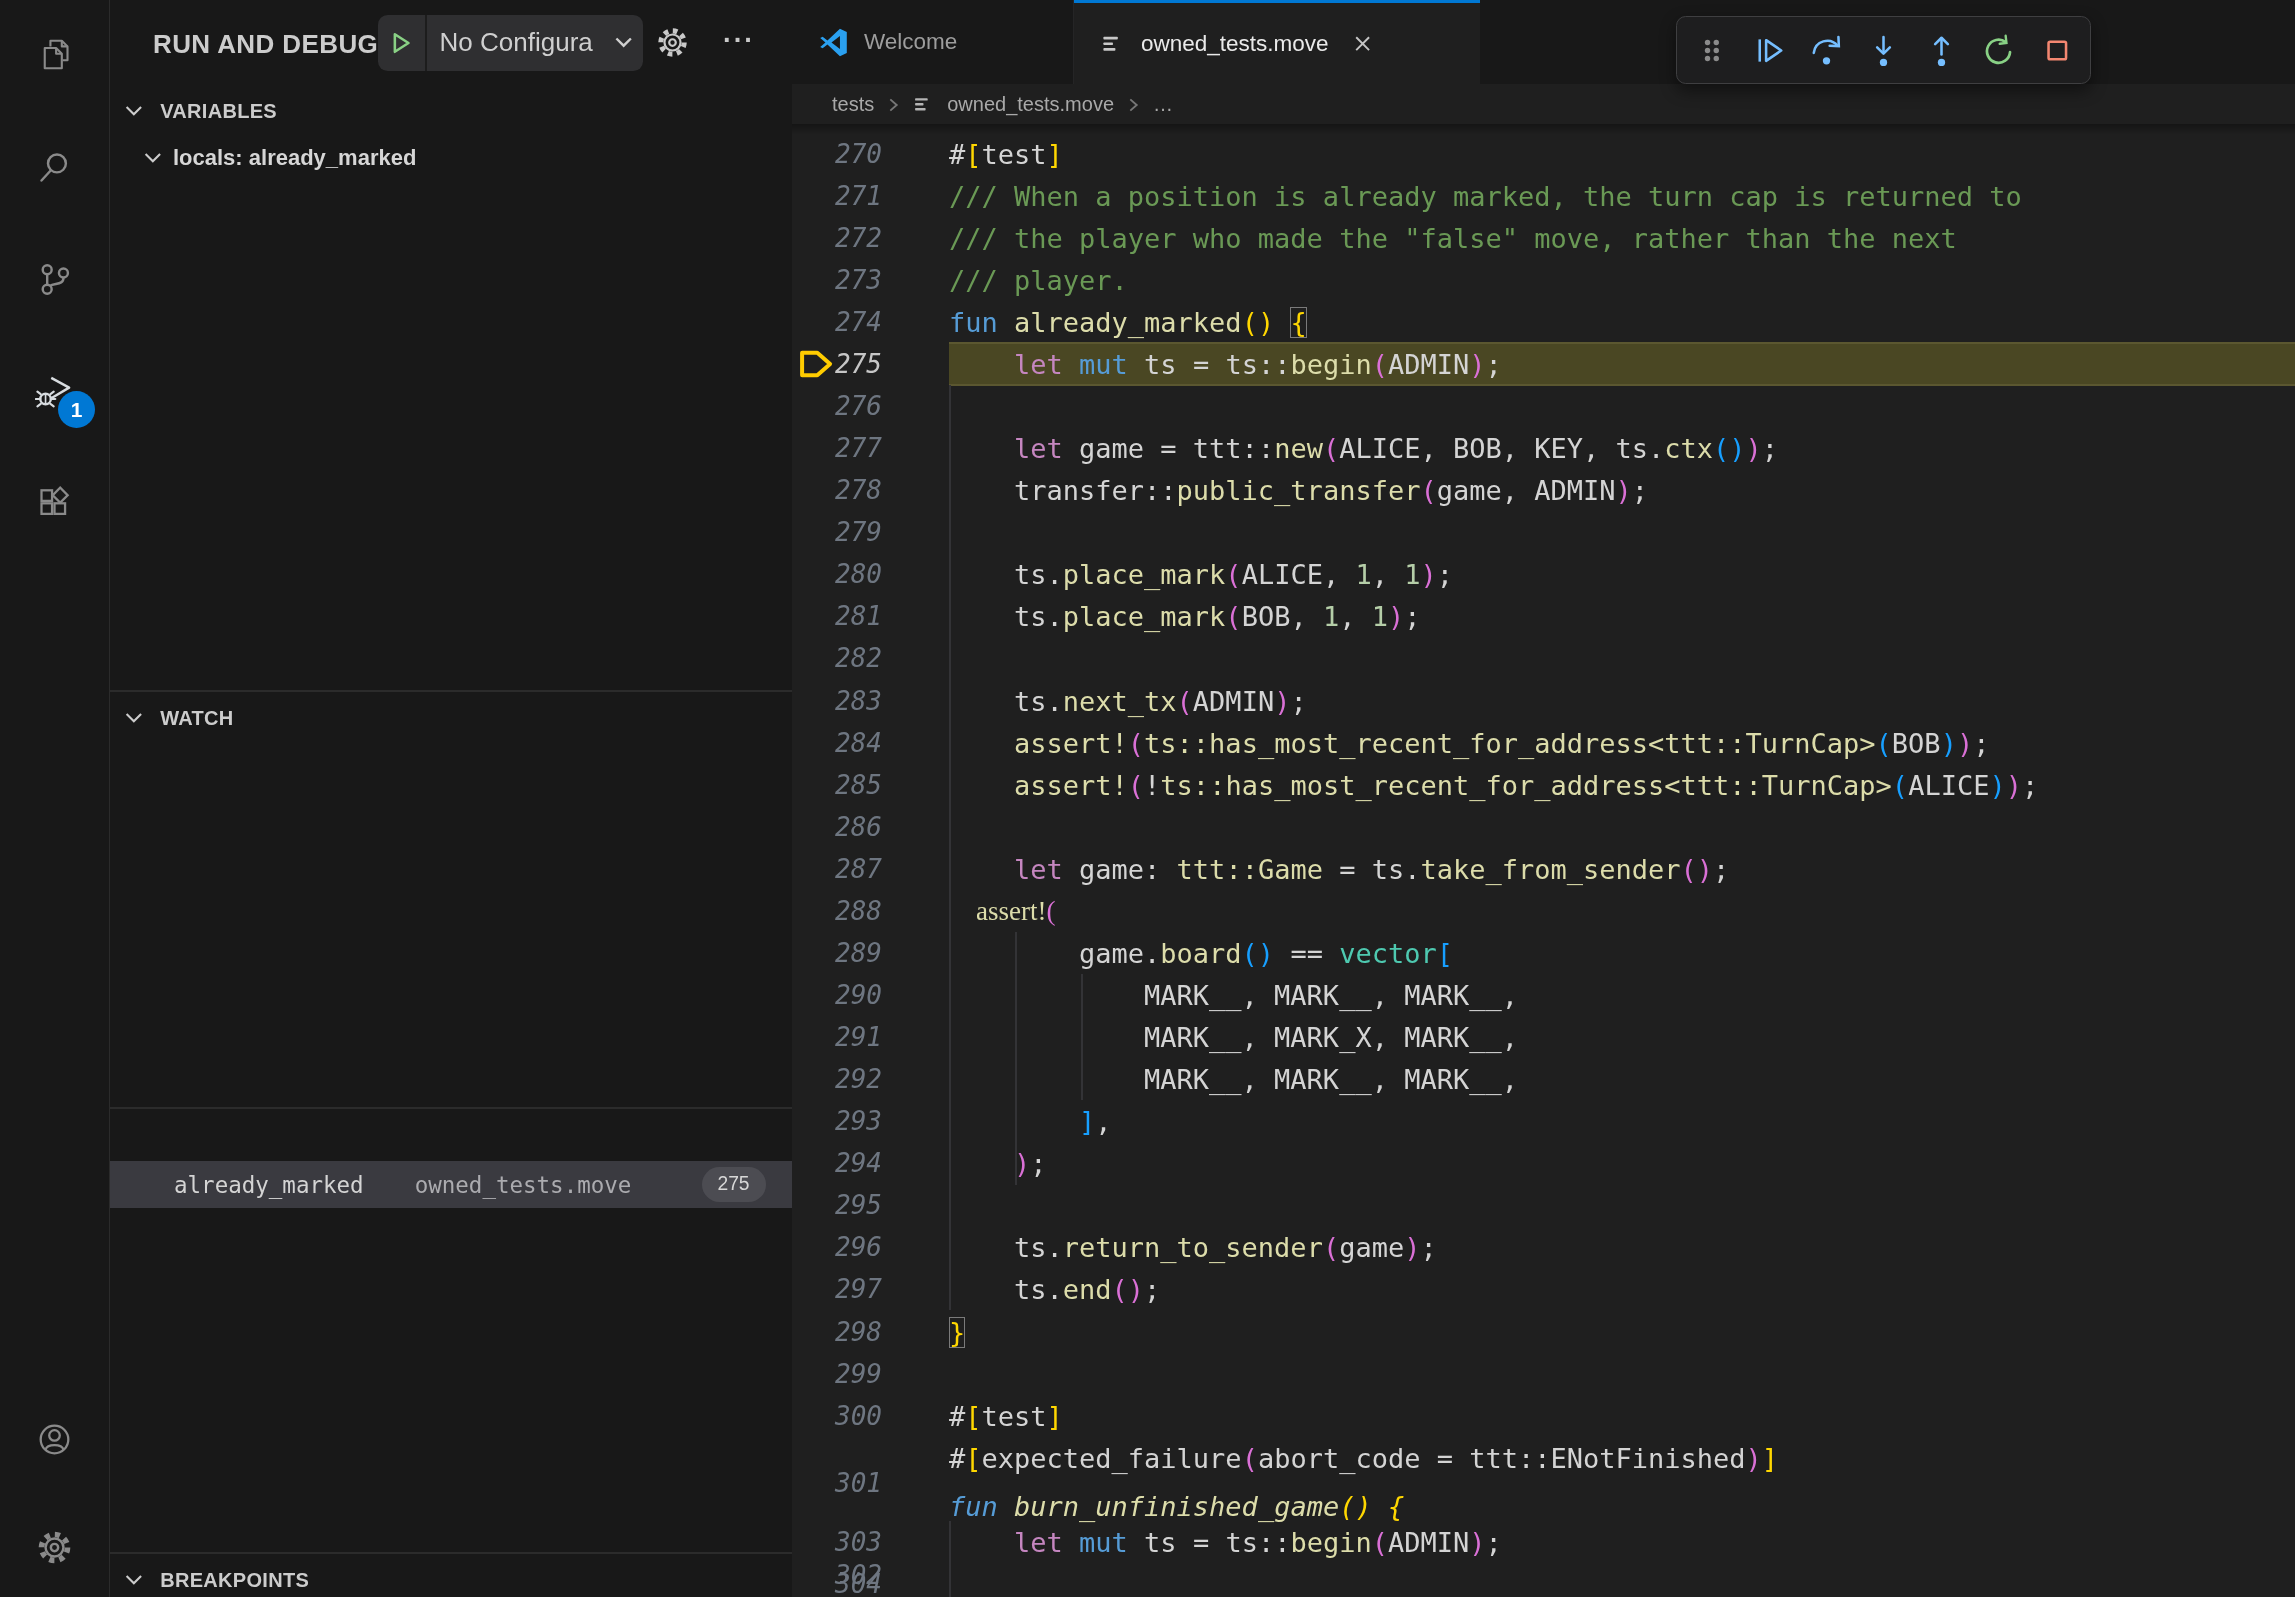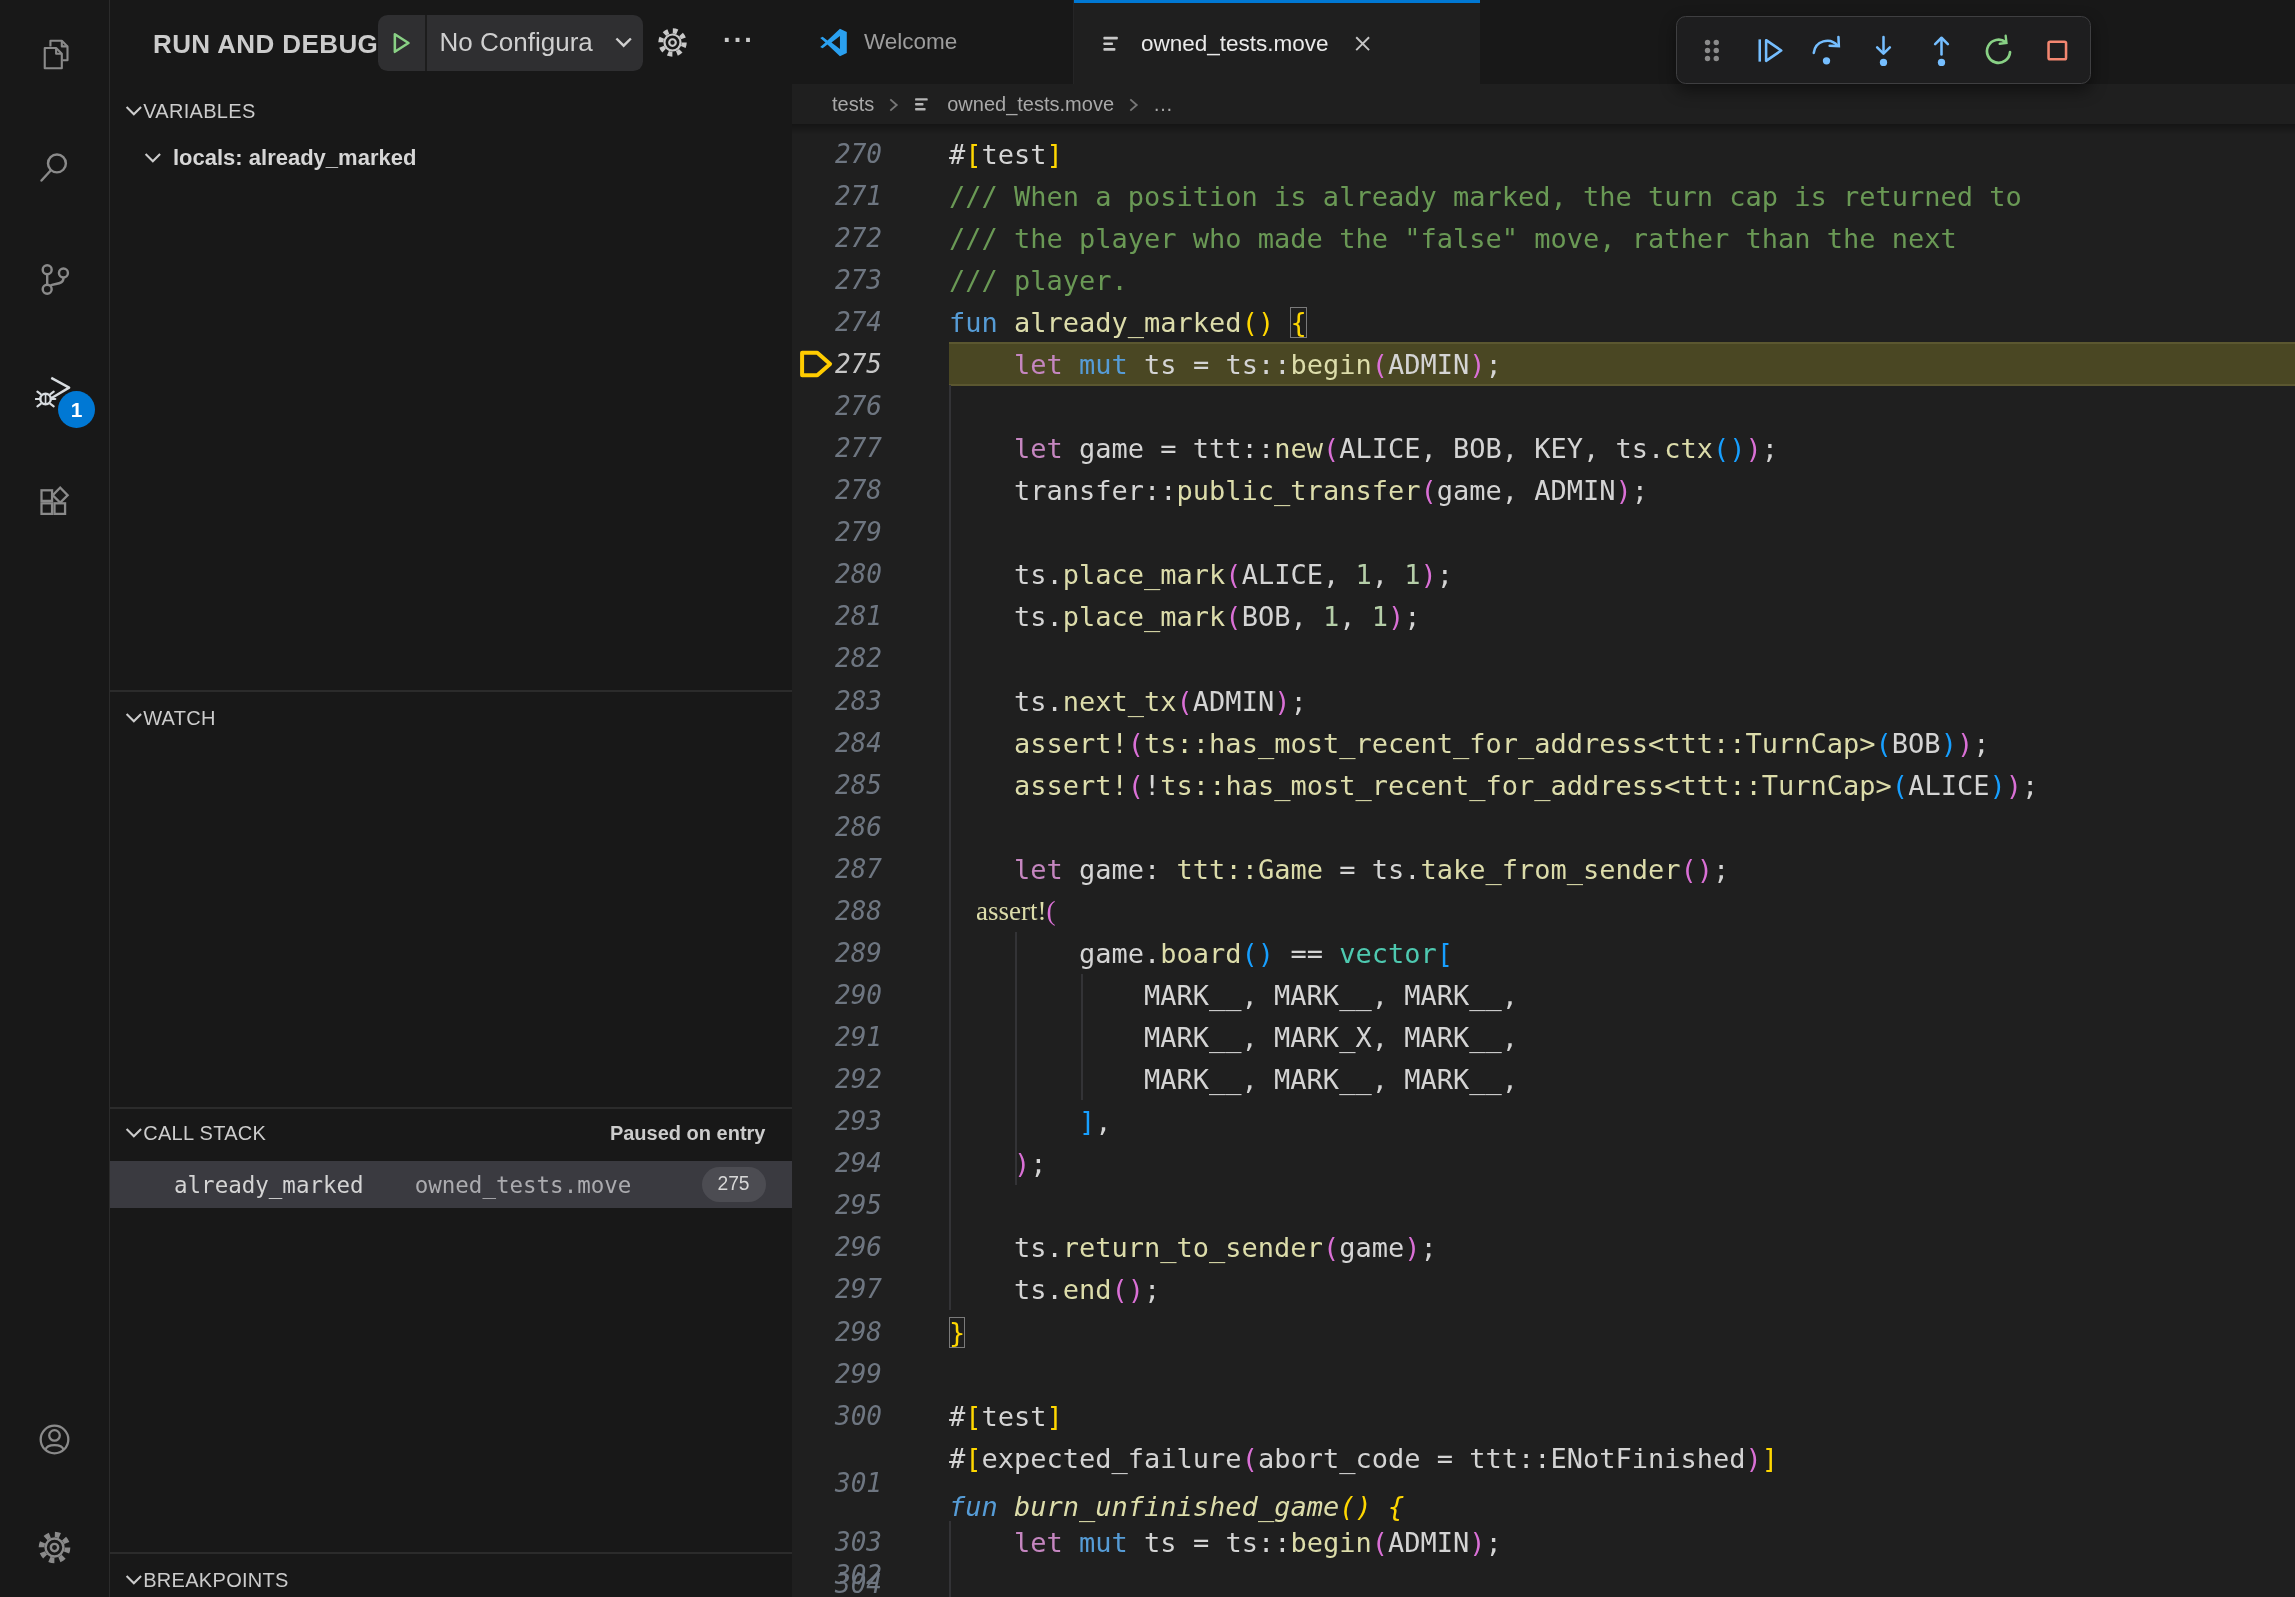--- a/index.html
+++ b/index.html
@@ -30,21 +30,21 @@
   }
   #config-play { width:47px; height:100%; display:flex; align-items:center; justify-content:center; flex:none; }
   #config-sep { width:1.6px; height:100%; background:#1d1d1d; flex:none; }
   #config-label { flex:1; font-size:26px; color:#cfcfcf; padding-left:13px; white-space:nowrap; overflow:hidden; }
   #config-chevron { flex:none; padding:0 9.7px 0 1.6px; display:flex; }
   #sidebar-gear { left:545px; top:25px; width:35px; height:35px; }
   #sidebar-dots { left:605px; top:16px; width:48px; height:48px; display:flex; align-items:center; justify-content:center; font-size:27px; font-weight:700; color:#c9c9c9; letter-spacing:1.6px; }
 
   .section-header { position:absolute; left:0; width:100%; height:42px; display:flex; align-items:center; cursor:pointer; }
   .section-header .chev { margin-left:14.5px; display:flex; flex:none; }
-  .section-header .lbl { margin-left:1px; font-size:20px; font-weight:400; color:#cccccc; letter-spacing:0.3px; }
+  .section-header .lbl { margin-left:18px; font-size:20px; font-weight:700; color:#cccccc; letter-spacing:0.3px; }
   .hsep { position:absolute; left:0; width:100%; height:1.6px; background:var(--border); }
 
   #locals-row { left:0; top:137px; width:100%; height:42px; display:flex; align-items:center; }
   #locals-row .chev { margin-left:34px; display:flex; flex:none; }
   #locals-row .lbl { margin-left:11.3px; font-size:22px; font-weight:700; color:#d6d6d6; }
 
   #callstack-status { position:absolute; right:26.5px; top:0; height:100%; display:flex; align-items:center; font-size:20px; font-weight:700; color:#cccccc; }
 
   #stack-frame {
     left:0; top:1161px; width:100%; height:47px; background:var(--selRow);
@@ -220,29 +220,20 @@
     <div class="section-header" style="top:697px">
       <span class="chev">
         <svg width="17.7" height="11.3" viewBox="0 0 22 14" fill="none" stroke="#cccccc" stroke-width="2.6">
             <path d="M2 2.5 L11 11.5 L20 2.5"></path>
           </svg>
       </span>
       <span class="lbl">WATCH</span>
     </div>
 
     <div class="hsep" style="top:1107px"></div>
-    <div class="section-header" style="top:1112px">
-      <span class="chev">
-        <svg width="17.7" height="11.3" viewBox="0 0 22 14" fill="none" stroke="#cccccc" stroke-width="2.6">
-            <path d="M2 2.5 L11 11.5 L20 2.5"></path>
-          </svg>
-      </span>
-      <span class="lbl">CALL STACK</span>
-      <span id="callstack-status">Paused on entry</span>
-    </div>
     <div id="stack-frame" class="abs">
       <span id="frame-name">already_marked</span>
       <span id="frame-file">owned_tests.move</span>
       <span id="frame-line-badge">275</span>
     </div>
 
     <div class="hsep" style="top:1552px"></div>
     <div class="section-header" style="top:1559px">
       <span class="chev">
         <svg width="17.7" height="11.3" viewBox="0 0 22 14" fill="none" stroke="#cccccc" stroke-width="2.6">

